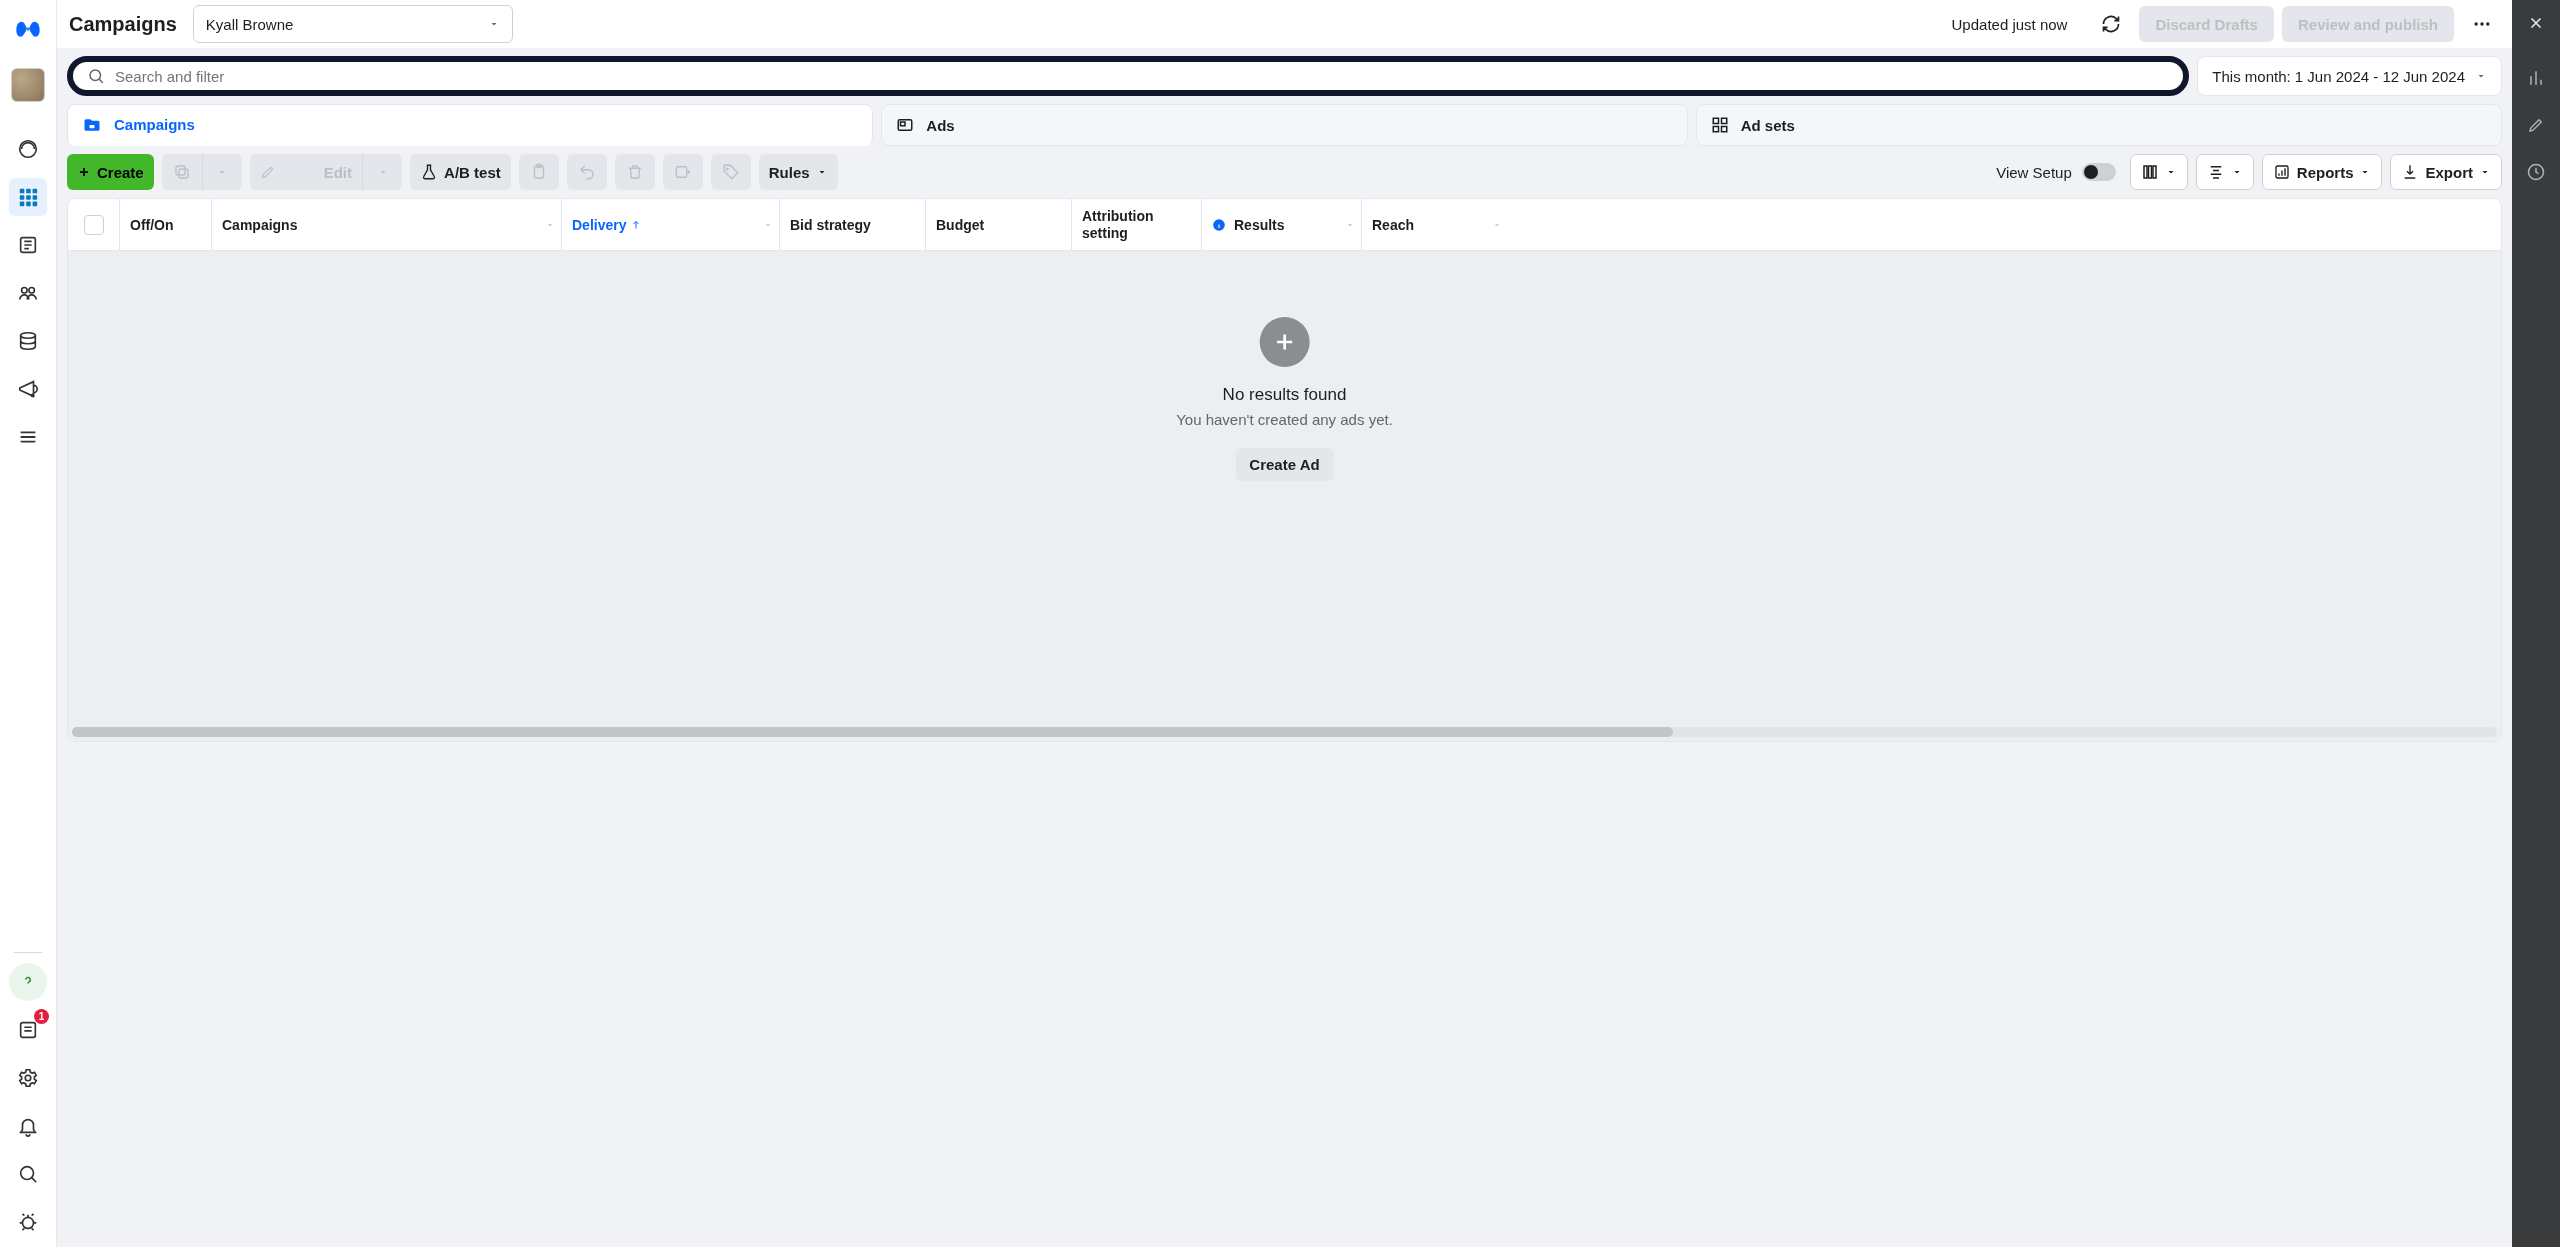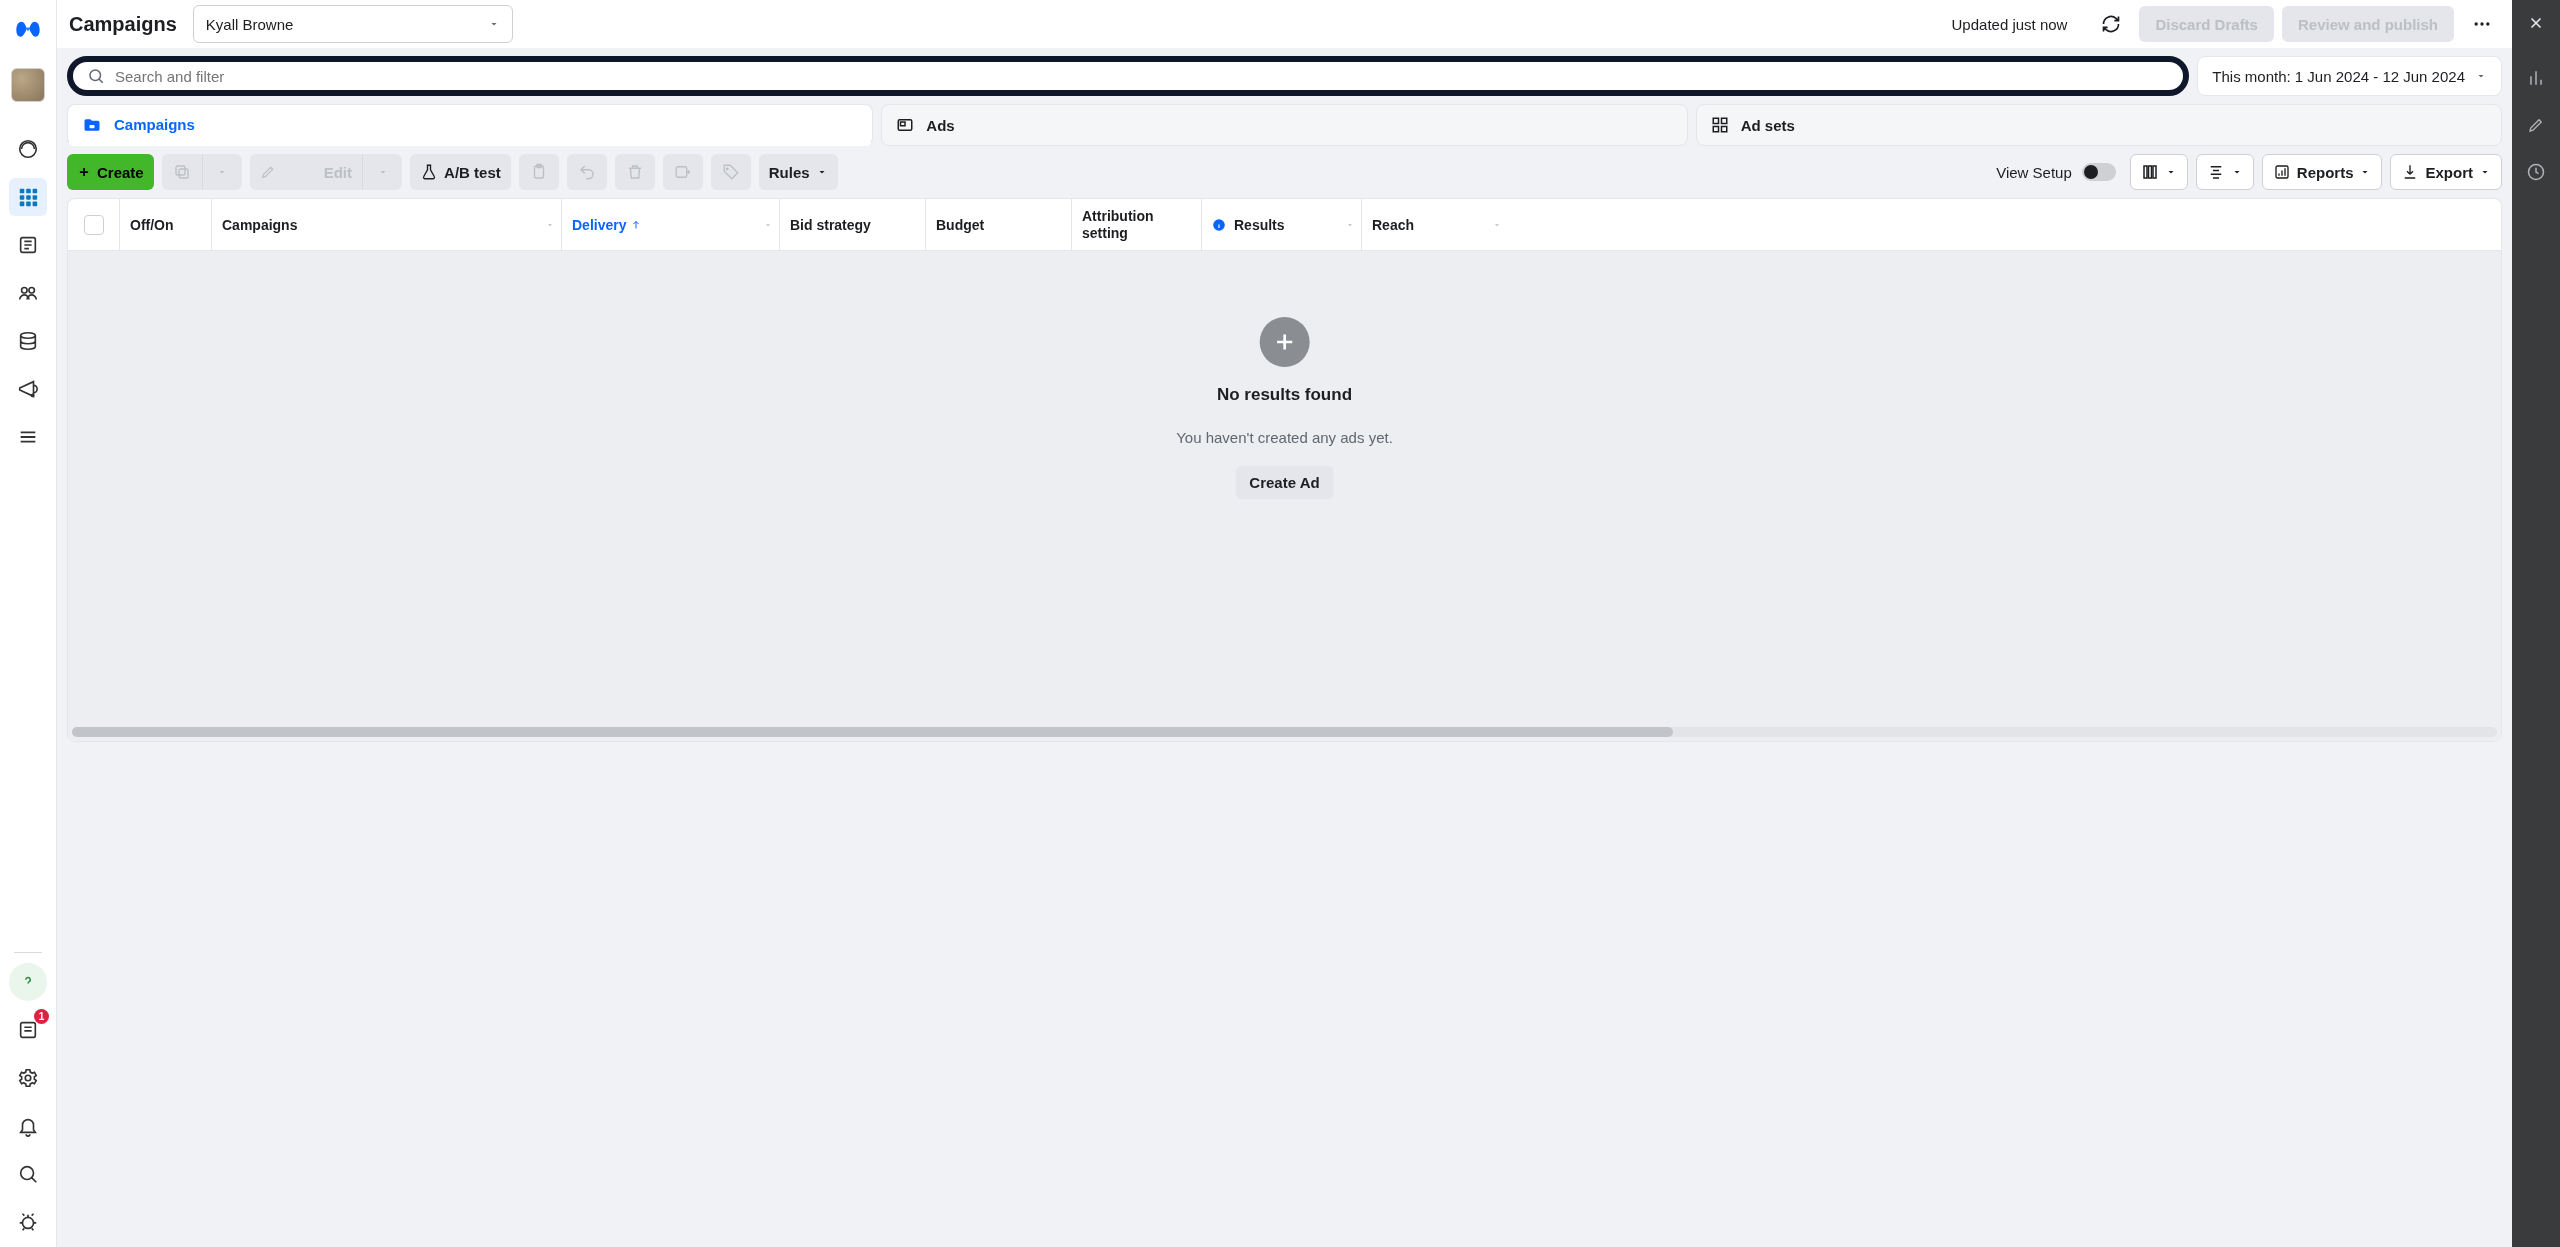--- a/index.html
+++ b/index.html
@@ -77,21 +77,21 @@
   .th-results { width:160px; }
   .th-reach { width:150px; border-right:none;}
   .th-delivery .arrow-up { margin-left:4px; }
   .th-results .info-ico { margin-right:8px; color:#0866ff;}
   .checkbox { width:20px; height:20px; border:1px solid #ced0d4; border-radius:4px; background:#fff; }
   
   
   .empty-area { background:#eceef1; height:490px; position:relative; }
   .empty-inner { position:absolute; left:50%; top:66px; transform:translateX(-50%); display:flex; flex-direction:column; align-items:center; }
   .big-plus { width:50px; height:50px; border-radius:50%; background:#8a8d91; display:flex; align-items:center; justify-content:center; color:#fff; margin-bottom:18px;}
-  .empty-title { font-size:17px; font-weight:700; margin-bottom:24px;}
+  .empty-title { font-size:17px; font-weight:400; margin-bottom:6px;}
   .empty-sub { font-size:15px; color:#606770; margin-bottom:20px;}
   .create-ad-btn { background:#e4e6eb; border-radius:6px; padding:8px 14px; font-size:15px; font-weight:600; cursor:pointer;}
   .h-scroll { position:absolute; left:4px; right:4px; bottom:4px; height:10px; background:rgba(0,0,0,0.04); border-radius:5px;}
   .h-scroll::after { content:""; position:absolute; left:0; top:0; width:66%; height:100%; background:#c1c4c9; border-radius:5px;}
   
   
   .right-rail { width:48px; background:#3a3b3c;}
   .right-rail-inner { width:48px; display:flex; flex-direction:column; align-items:center; gap:28px; padding-top:14px;}
   .rr-btn { color:#b0b3b8; cursor:pointer;}
   .rr-close { color:#e4e6eb; margin-bottom:8px;}

